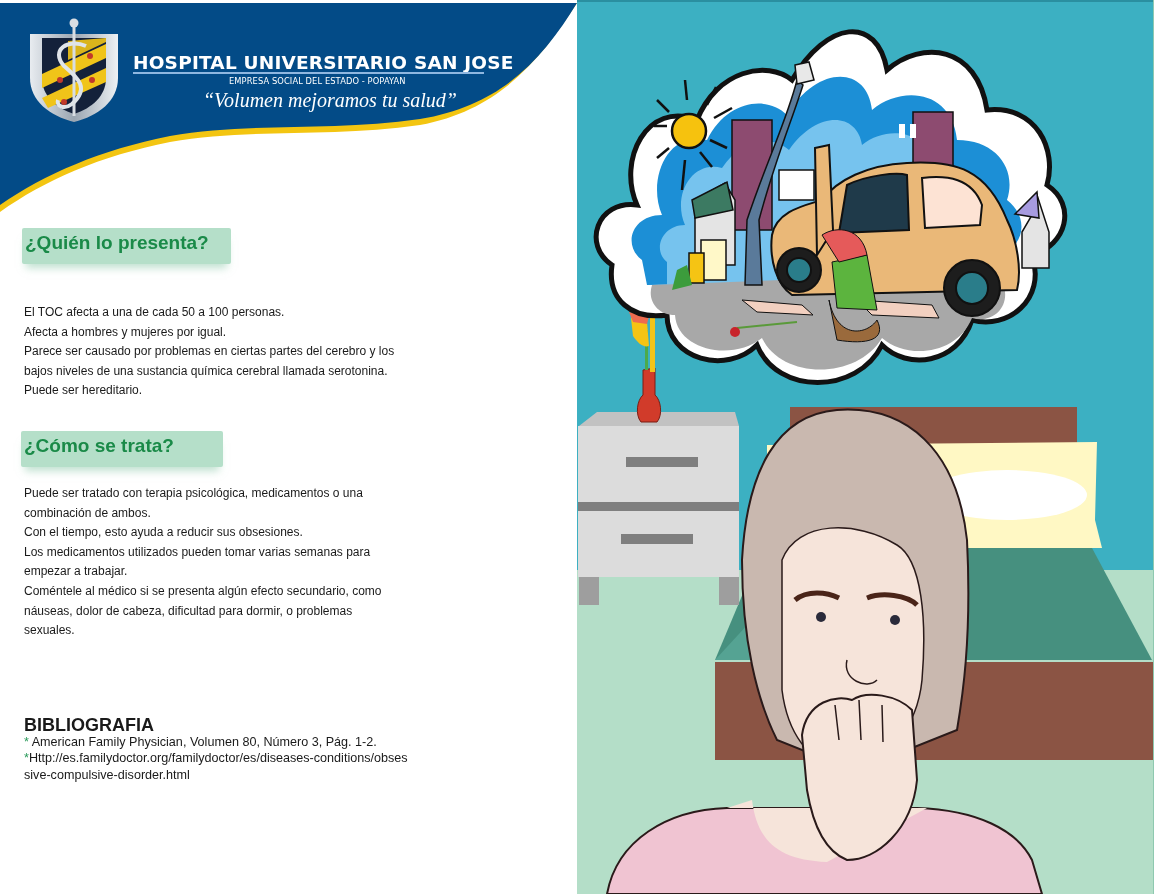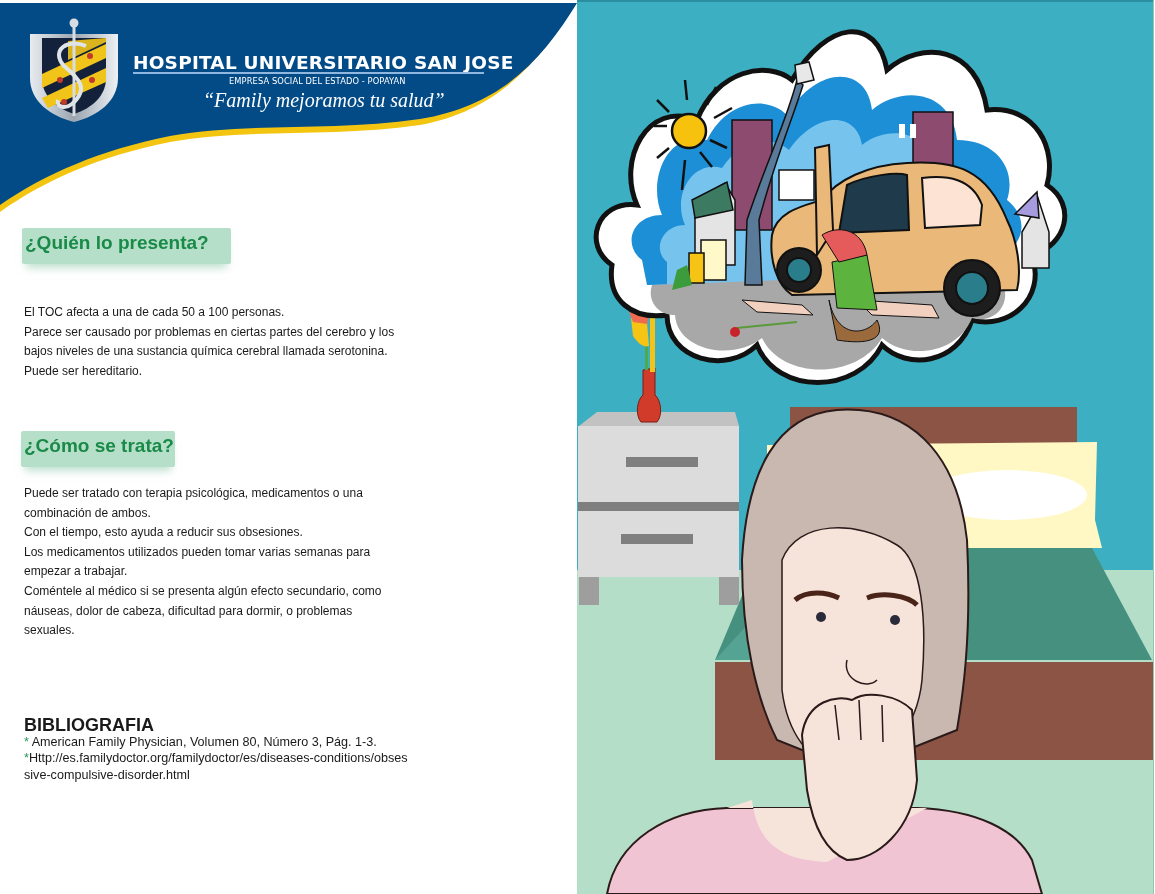--- a/index.html
+++ b/index.html
@@ -55,49 +55,50 @@
   <path d="M58,30 C40,22 22,34 36,50 C50,62 62,72 44,88 C36,94 28,90 30,84" fill="none" stroke="#dfe4e9" stroke-width="4"></path>
   <circle cx="62" cy="40" r="3" fill="#c0392b"></circle>
     <circle cx="32" cy="64" r="3" fill="#c0392b"></circle>
     <circle cx="64" cy="64" r="3" fill="#c0392b"></circle>
     <circle cx="36" cy="86" r="3" fill="#c0392b"></circle>
 </svg>
 
 <div class="hosp-name">HOSPITAL UNIVERSITARIO SAN JOSE</div>
 <div class="hosp-rule"></div>
 <div class="hosp-sub">EMPRESA SOCIAL DEL ESTADO - POPAYAN</div>
-<div class="hosp-slogan">“Family mejoramos tu salud”</div>
+<div class="hosp-slogan">“Volumen mejoramos tu salud”</div>
 
 <div class="heading-box" style="left:22px; top:228px; width:209px; height:36px;">
   <span class="heading-text">¿Quién lo presenta?</span>
 </div>
 <div class="para" style="top:303px;">
   <div>El TOC afecta a una de cada 50 a 100 personas.</div>
+  <div>Afecta a hombres y mujeres por igual.</div>
   <div>Parece ser causado por problemas en ciertas partes del cerebro y los</div>
   <div>bajos niveles de una sustancia química cerebral llamada serotonina.</div>
   <div>Puede ser hereditario.</div>
 </div>
 
-<div class="heading-box" style="left:21px; top:431px; width:154px; height:36px;">
+<div class="heading-box" style="left:21px; top:431px; width:202px; height:36px;">
   <span class="heading-text">¿Cómo se trata?</span>
 </div>
 <div class="para" style="top:484px;">
   <div>Puede ser tratado con terapia psicológica, medicamentos o una</div>
   <div>combinación de ambos.</div>
   <div>Con el tiempo, esto ayuda a reducir sus obsesiones.</div>
   <div>Los medicamentos utilizados pueden tomar varias semanas para</div>
   <div>empezar a trabajar.</div>
   <div>Coméntele al médico si se presenta algún efecto secundario, como</div>
   <div>náuseas, dolor de cabeza, dificultad para dormir, o problemas</div>
   <div>sexuales.</div>
 </div>
 
 <div class="biblio">
   <div class="title">BIBLIOGRAFIA</div>
-  <div><span class="star">*</span><span> American Family Physician, Volumen 80, Número 3, Pág. 1-3.</span></div>
+  <div><span class="star">*</span><span> American Family Physician, Volumen 80, Número 3, Pág. 1-2.</span></div>
   <div><span class="star">*</span><span>Http://es.familydoctor.org/familydoctor/es/diseases-conditions/obses</span></div>
   <div><span>sive-compulsive-disorder.html</span></div>
 </div>
 
 <div class="illus">
   <svg width="576" height="894" viewBox="0 0 576 894">
 
     <rect x="0" y="0" width="576" height="582" fill="#3cb0c2"></rect>
     <rect x="0" y="570" width="576" height="324" fill="#b4dec8"></rect>
     <rect x="0" y="0" width="576" height="2" fill="#2a8fa0"></rect>

